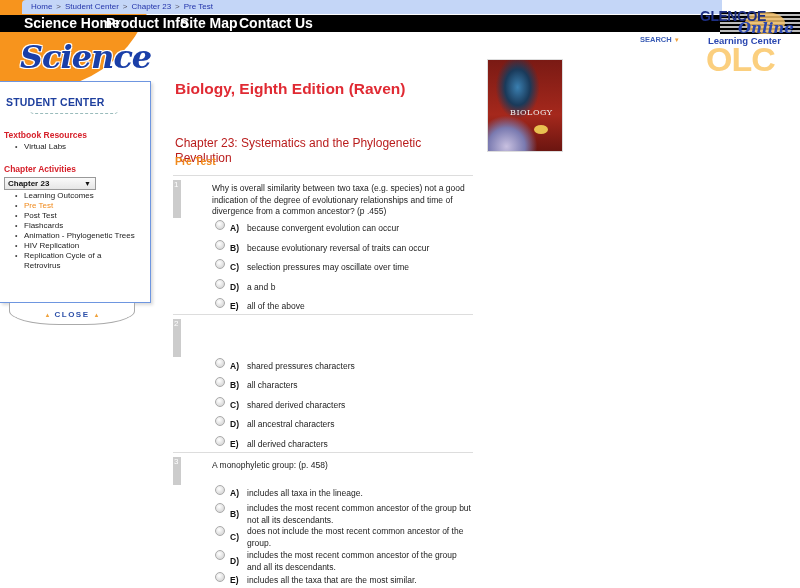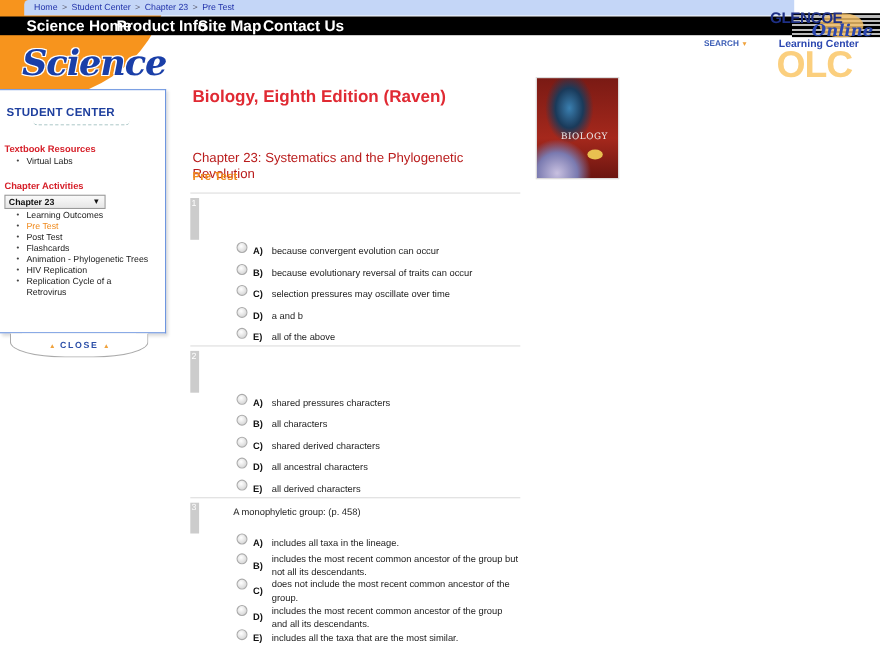--- a/index.html
+++ b/index.html
@@ -51,21 +51,21 @@
   .olc { position: absolute; left: 706px; top: 40px; font-size: 34px; font-weight: bold; color: #fbcf7e; letter-spacing: -1px; }
   .right-stripes { position: absolute; left: 720px; top: 12px; width: 80px; height: 22px;
     background: repeating-linear-gradient(#000 0 2px, #bbb 2px 4px); z-index: 0; }
   .search { position: absolute; left: 640px; top: 35px; font-size: 7.5px; font-weight: bold; color: #3a5cb5; }
   .search .tri { color: #f0a23c; font-size: 6px; }
 
   
   .book-title { position: absolute; left: 175px; top: 80px; font-size: 15.5px; font-weight: bold; color: #e02a33; }
   .chap-title { position: absolute; left: 175px; top: 108px; width: 300px; font-size: 12px; font-weight: normal; color: #b91c1c; line-height: 15px; margin-top: 28px; }
   .pretest-head { position: absolute; left: 175px; top: 155px; font-size: 10.5px; font-weight: bold; color: #f08a1c; }
-  .cover { position: absolute; left: 487px; top: 70px; width: 76px; height: 93px; border: 1px solid #ddd;
+  .cover { position: absolute; left: 487px; top: 59px; width: 76px; height: 93px; border: 1px solid #ddd;
     background: radial-gradient(ellipse at 40% 30%, #3a7fb0 0%, #1a3a5a 20%, transparent 35%),
                 radial-gradient(circle at 25% 95%, #c8c0e0 0%, #7a7ab0 18%, transparent 30%),
                 linear-gradient(#7a1a14, #a5281c 60%, #6b1510); }
   .cover-title { position: absolute; left: 22px; top: 48px; font-family: "DejaVu Serif", serif; font-size: 8px; color: #eee; letter-spacing: 0.5px; }
   .cover-badge { position: absolute; left: 46px; top: 65px; width: 14px; height: 9px; border-radius: 50%; background: #e8c050; }
 
   .q-block { position: absolute; left: 173px; width: 300px; border-top: 1px solid #ddd; }
   .q-num { position: absolute; left: 0; top: 4px; width: 8px; height: 38px; background: #ccc; color: #fff; font-size: 8px; padding-left: 1px; }
   .q-text { position: absolute; left: 39px; font-size: 8.5px; line-height: 11.6px; color: #222; width: 262px; }
   .opt { position: absolute; left: 42px; width: 258px; font-size: 8.5px; color: #222; }
@@ -138,20 +138,21 @@
 <div class="chap-title">Chapter 23: Systematics and the Phylogenetic Revolution</div>
 <div class="pretest-head">Pre Test</div>
 
 <div class="cover">
   <span class="cover-title">BIOLOGY</span>
   <span class="cover-badge"></span>
 </div>
 
 <div class="q-block" style="top:175px; height:138px">
   <div class="q-num">1</div>
+  <div class="q-text" style="top:7px">Why is overall similarity between two taxa (e.g. species) not a good indication of the degree of evolutionary relationships and time of divergence from a common ancestor? (p .455)</div>
   <div class="opt" style="top:47px">
     <span class="radio"></span>
     <span class="letter">A)</span>
     <span class="txt">because convergent evolution can occur</span>
   </div>
   <div class="opt" style="top:67px">
     <span class="radio"></span>
     <span class="letter">B)</span>
     <span class="txt">because evolutionary reversal of traits can occur</span>
   </div>

